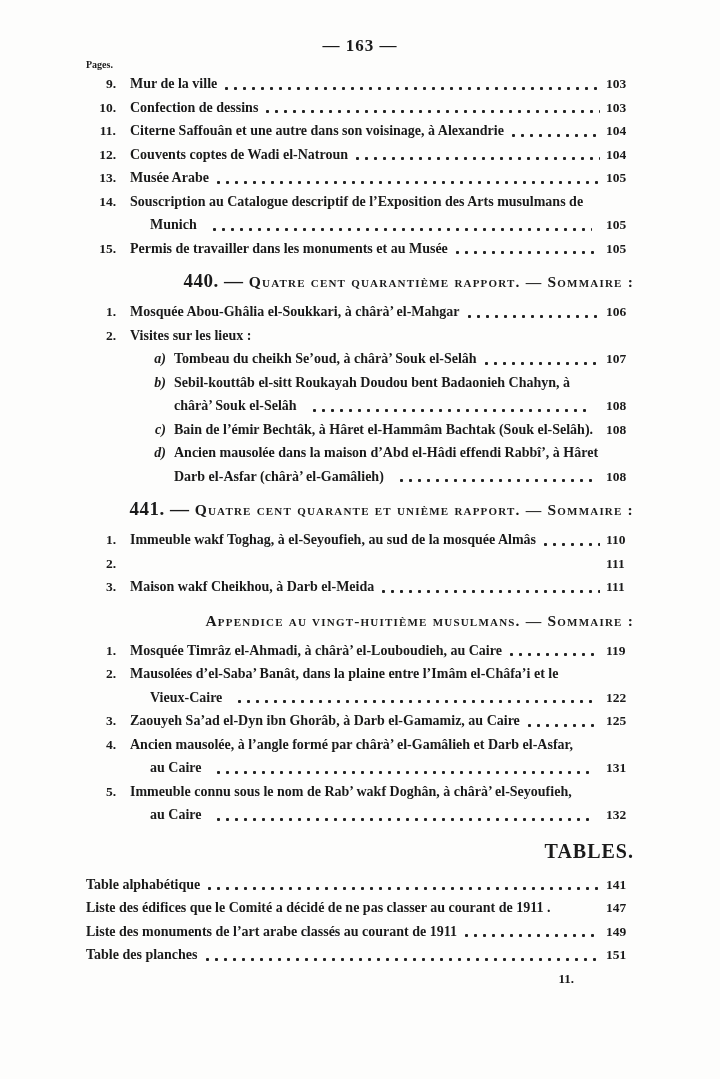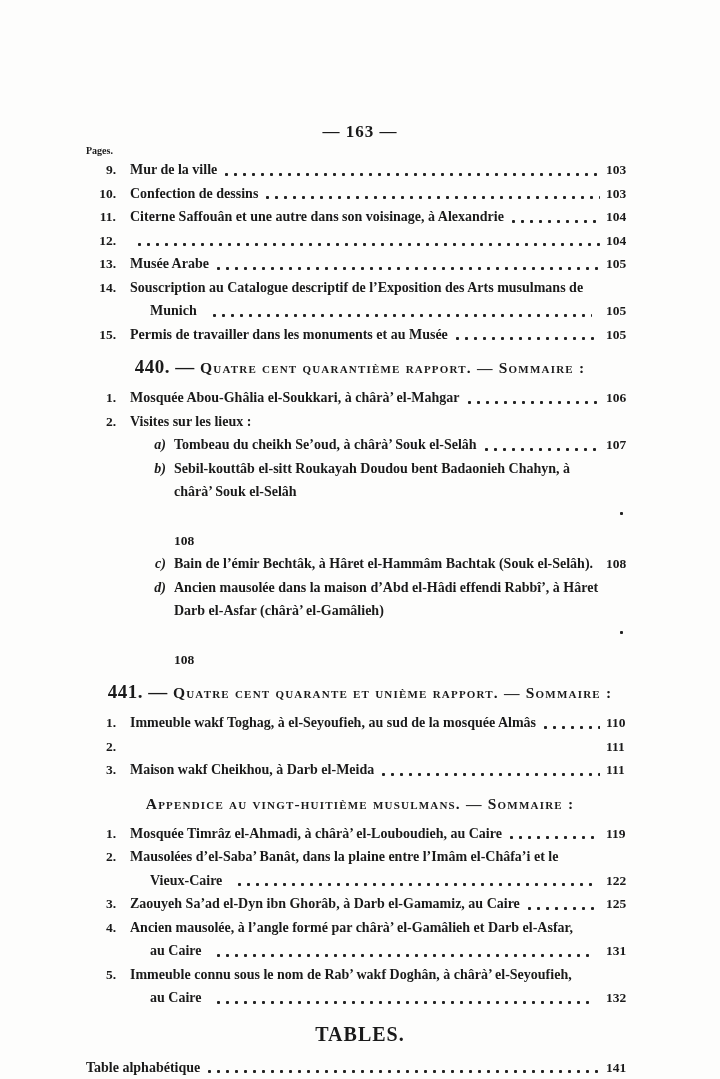--- a/index.html
+++ b/index.html
@@ -7,21 +7,21 @@
     width: 720px; height: 1079px;
     background: #fdfdfc;
     color: #1a1a1a;
     font-family: "Liberation Serif", "DejaVu Serif", serif;
     font-weight: bold;
     overflow: hidden;
   }
   .page {
     box-sizing: border-box;
     width: 720px; height: 1079px;
-    padding: 120px 86px 0 86px;
+    padding: 34px 86px 0 86px;
   }
   .page-header {
     text-align: center;
     font-size: 17px;
     line-height: 24px;
     letter-spacing: 1px;
   }
   .pages-label {
     text-align: left;
     font-size: 10px;
@@ -41,40 +41,40 @@
     font-size: 13.5px;
   }
   .row.sub { padding-left: 64px; }
   .subnum {
     flex: none; width: 16px;
     margin-right: 8px;
     font-style: italic;
     text-align: right;
   }
   .row.cont { padding-left: 64px; gap: 8px; }
-  .row.sub.cont { padding-left: 88px; flex-direction: column; }
+  .row.sub.cont { padding-left: 88px; }
   .row.flush { padding-left: 0; }
   .txt { flex: none; }
   .dots {
     flex: 1 1 auto; min-width: 8px;
     align-self: flex-end;
     height: 4px;
     margin: 0 6px 5px 8px;
     background-image: radial-gradient(circle at 1.5px 1.5px, #222 1.3px, transparent 1.8px);
     background-repeat: repeat-x;
     background-size: 9px 4px;
   }
   .spacer { flex: 1 1 auto; min-width: 4px; }
   .pg {
     flex: none; min-width: 28px;
     text-align: left;
     font-size: 13.5px;
   }
   .heading {
-    text-align: center;
+    text-align: right;
     margin: 8px 0 5px 0;
     line-height: 25px;
     font-size: 15px;
     white-space: nowrap;
   }
   .h-num { font-size: 19px; letter-spacing: 0.5px; }
   .h-title { font-variant: small-caps; letter-spacing: 1.2px; font-size: 15.5px; }
   .heading.caps { margin: 12px 0 7px 0; }
   .heading.caps .h-title { font-variant: normal; font-size: 20px; letter-spacing: 1px; }
   .footer-mark {
@@ -105,20 +105,21 @@
         <span class="pg">103</span>
       </div>
       <div class="row">
         <span class="num">11.</span>
         <span class="txt">Citerne Saffouân et une autre dans son voisinage, à Alexandrie</span>
         <span class="dots"></span>
         <span class="pg">104</span>
       </div>
       <div class="row">
         <span class="num">12.</span>
+        <span class="txt">Couvents coptes de Wadi el-Natroun</span>
         <span class="dots"></span>
         <span class="pg">104</span>
       </div>
       <div class="row">
         <span class="num">13.</span>
         <span class="txt">Musée Arabe</span>
         <span class="dots"></span>
         <span class="pg">105</span>
       </div>
       <div class="row">
@@ -235,22 +236,28 @@
         <span class="dots"></span>
         <span class="pg">132</span>
       </div>
       <div class="heading caps"><span class="h-num"></span><span class="h-title">TABLES.</span></div>
       <div class="row flush">
         <span class="txt">Table alphabétique</span>
         <span class="dots"></span>
         <span class="pg">141</span>
       </div>
       <div class="row flush">
+        <span class="txt">Liste des édifices que le Comité a décidé de ne pas classer au courant de 1911 .</span>
         <span class="spacer"></span>
         <span class="pg">147</span>
+      </div>
+      <div class="row flush">
+        <span class="txt">Liste des monuments de l’art arabe classés au courant de 1911</span>
+        <span class="dots"></span>
+        <span class="pg">149</span>
       </div>
       <div class="row flush">
         <span class="txt">Table des planches</span>
         <span class="dots"></span>
         <span class="pg">151</span>
       </div>
     </div>
   <div class="footer-mark">11.</div>
 </div>
 

